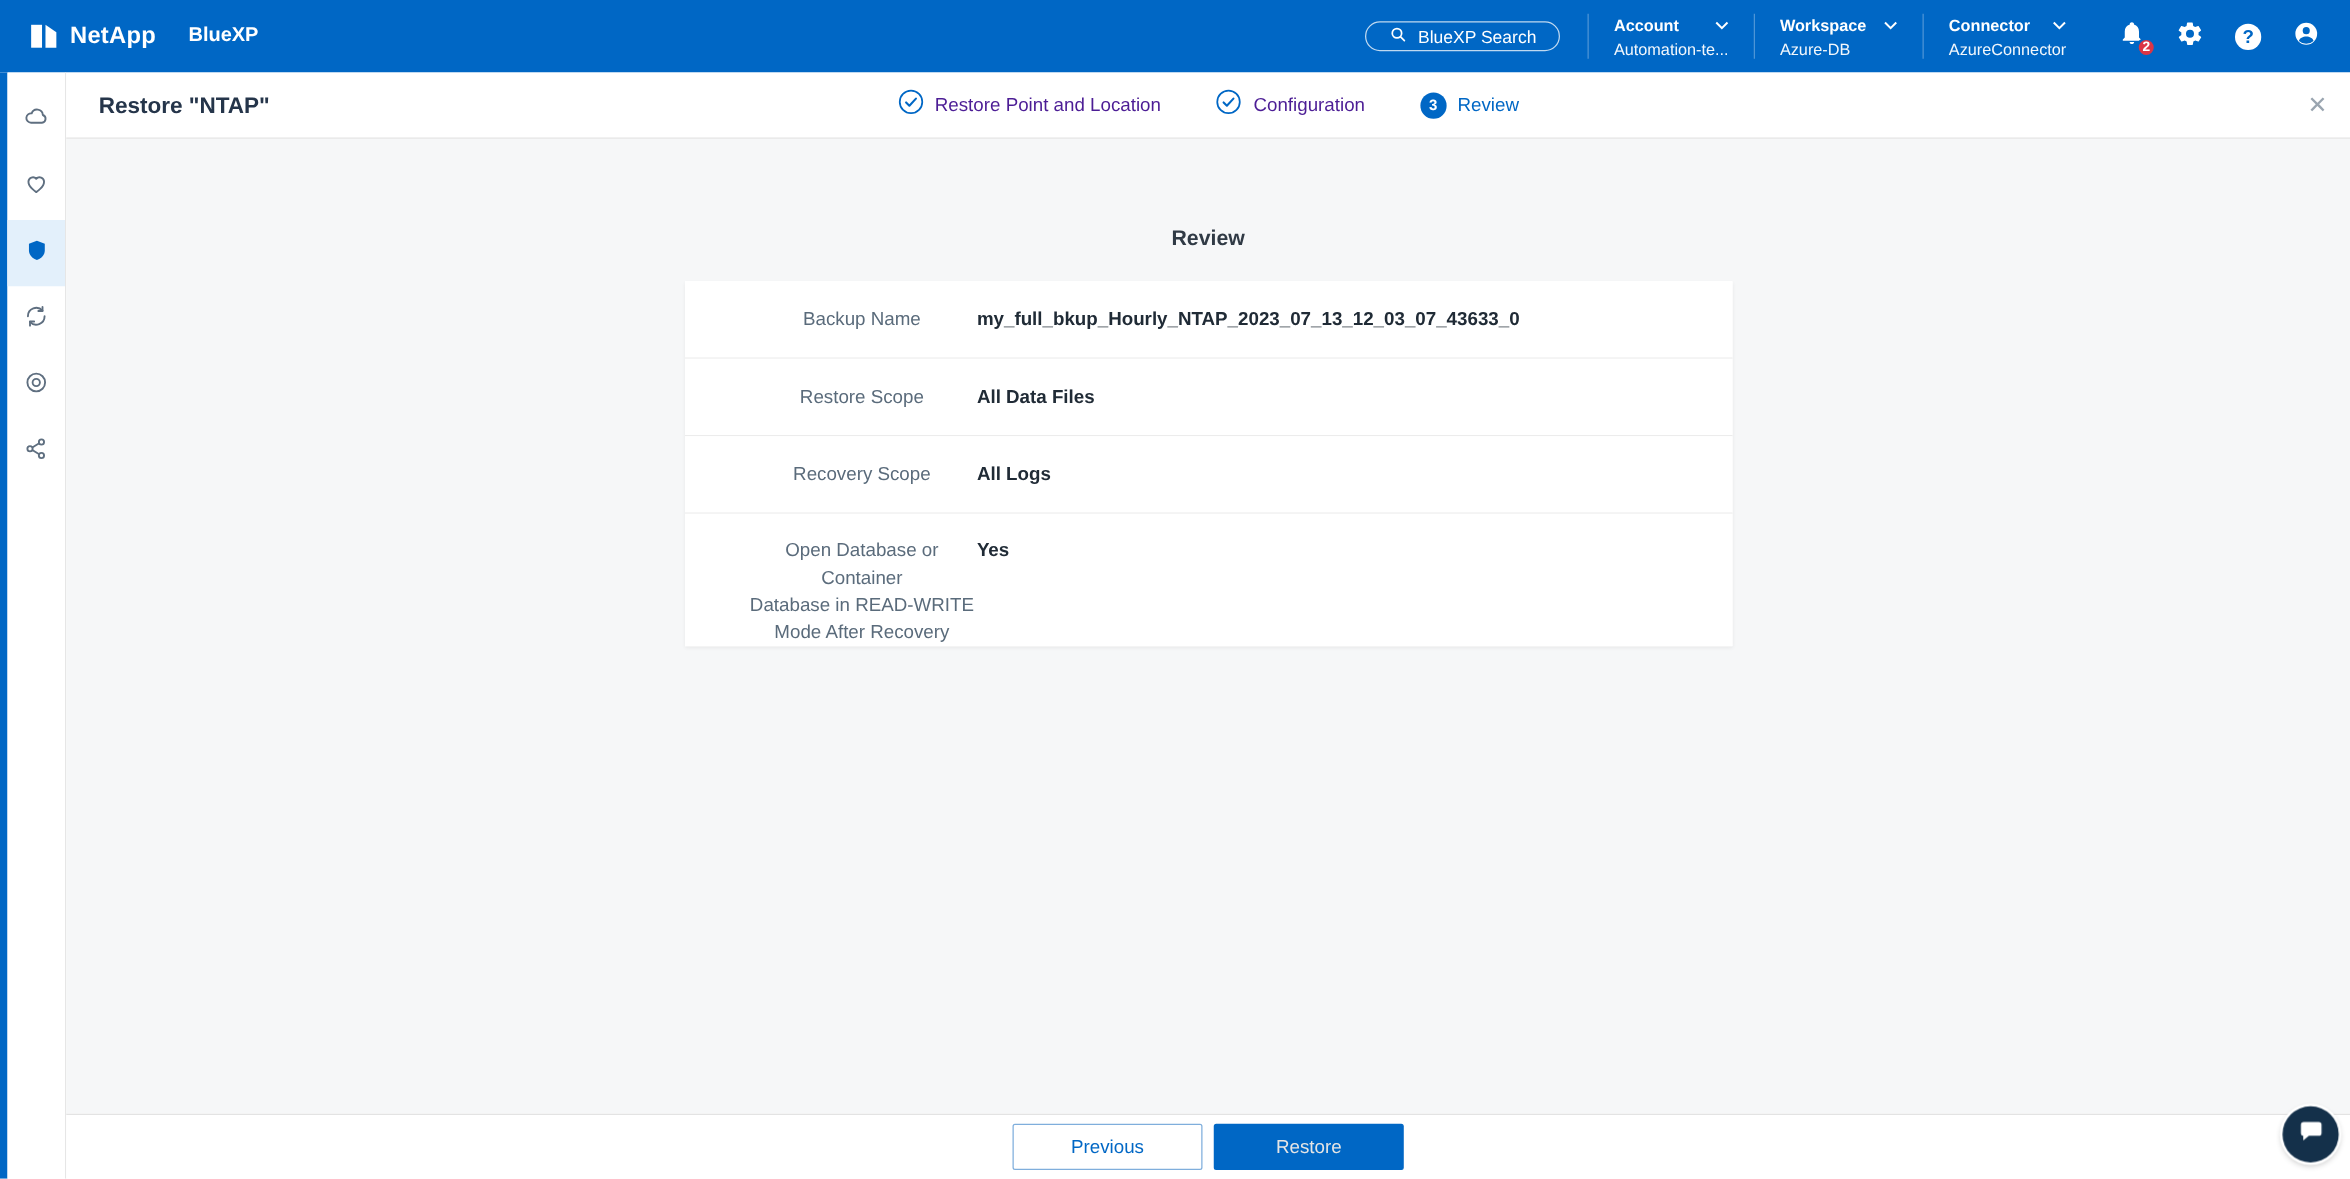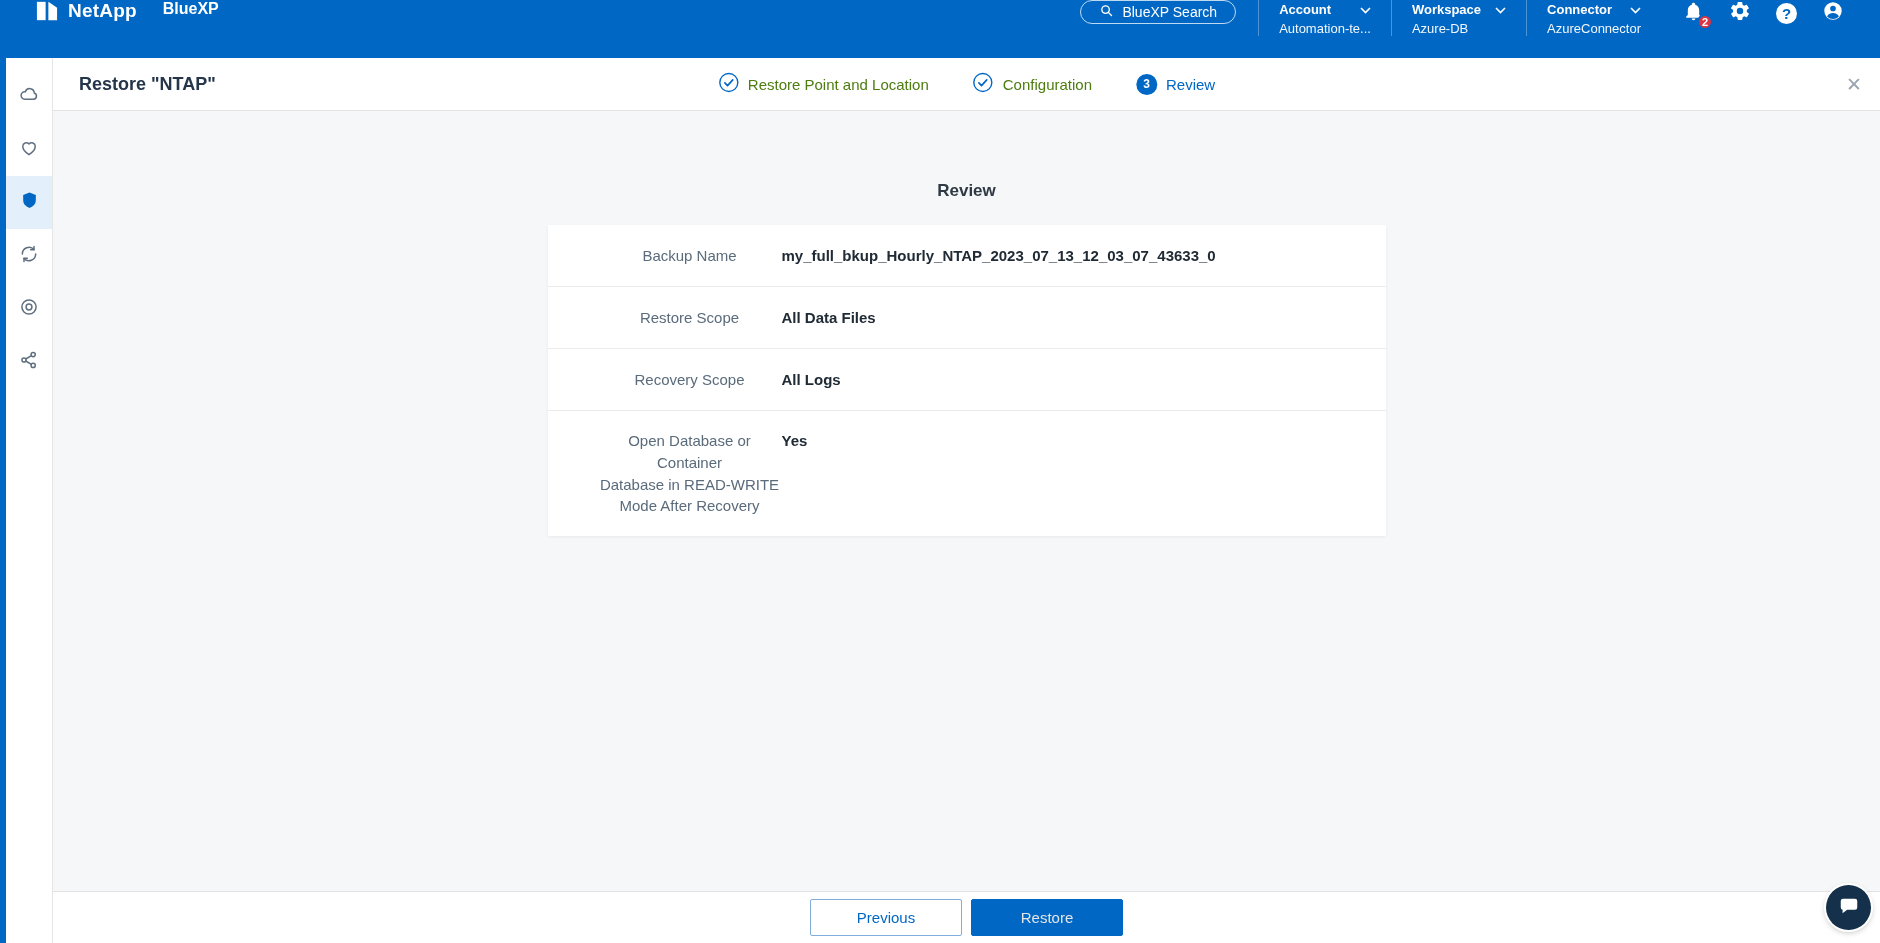--- a/index.html
+++ b/index.html
@@ -1,19 +1,19 @@
 <!DOCTYPE html>
 <html><head>
 <meta charset="utf-8">
 <style>
   * { margin:0; padding:0; box-sizing:border-box; }
   html,body { width:1880px; height:943px; overflow:hidden; font-family:"Liberation Sans", sans-serif; background:#fff; }
 
   
-  .topbar { height:58px; background:#0067C5; display:flex; align-items:flex-start; padding:0 36px; color:#fff; }
+  .topbar { height:58px; background:#0067C5; display:flex; align-items:center; padding:0 24px; color:#fff; }
   .brand-wrap { display:flex; align-items:center; gap:10px; }
   .brand-mark { display:flex; align-items:center; }
   .brand-name { font-size:19px; font-weight:700; letter-spacing:.2px; }
   .product-name { font-size:16px; font-weight:600; margin-left:26px; }
   .topbar-spacer { flex:1; }
 
   .search-pill { display:flex; align-items:center; gap:8px; border:1px solid rgba(255,255,255,.75); border-radius:18px; height:24px; padding:0 18px; cursor:pointer; margin-right:22px; }
   .search-pill span { font-size:14px; color:#fff; }
 
   .tb-divider { width:1px; height:36px; background:rgba(255,255,255,.3); }
@@ -35,34 +35,34 @@
   .side-item { height:53px; display:flex; align-items:center; justify-content:center; color:#5F6F80; cursor:pointer; }
   .side-item.active { background:#E3F0FB; color:#0067C5; }
 
   .content { flex:1; display:flex; flex-direction:column; min-width:0; }
 
   
   .wizard-header { height:53px; background:#fff; border-bottom:1px solid #E3E3E3; display:flex; align-items:center; position:relative; padding:0 18px 0 26px; }
   .wizard-title { font-size:18px; font-weight:600; color:#25354A; }
   .stepper { position:absolute; left:50%; transform:translateX(-50%); display:flex; align-items:center; gap:44px; }
   .step { display:flex; align-items:center; gap:9px; cursor:default; }
-  .step-label { font-size:15px; color:#4d7c0f; }
+  .step-label { font-size:15px; color:#4c1d95; }
   .step.active .step-label { color:#0067C5; }
   .step-num { width:21px; height:21px; border-radius:50%; background:#0067C5; color:#fff; font-size:12px; font-weight:700; display:flex; align-items:center; justify-content:center; }
   .wizard-close { margin-left:auto; color:#9AA5B0; font-size:19px; cursor:pointer; line-height:1; }
 
   
   .main { flex:1; background:#F6F7F8; overflow:hidden; padding-top:70px; }
   .review-heading { width:838px; margin:0 auto 24px auto; text-align:center; font-size:17px; font-weight:700; color:#303A45; }
   .review-table { width:838px; margin:0 auto; background:#fff; box-shadow:0 1px 3px rgba(0,0,0,.06); }
   .review-row { display:flex; align-items:center; min-height:62px; padding:0 28px 0 50px; border-bottom:1px solid #ECECEC; background:#fff;text-align:center; }
   .review-row:last-child { border-bottom:none; }
   .review-row .r-label { width:184px; flex:none; font-size:15px; color:#5A6B7B; line-height:1.45; white-space:pre-line; }
   .review-row .r-value { font-size:15px; font-weight:700; color:#202B36; line-height:1.45; }
-  .review-row.multiline { align-items:flex-start; padding-top:19px; padding-bottom:19px; min-height:104px; }
+  .review-row.multiline { align-items:flex-start; padding-top:19px; min-height:104px; }
 
   
   .footer { height:52px; background:#fff; border-top:1px solid #E3E3E3; display:flex; align-items:center; justify-content:center; gap:9px; }
   .btn { width:152px; height:37px; border-radius:2px; font-size:15px; font-family:"Liberation Sans", sans-serif; cursor:pointer; display:flex; align-items:center; justify-content:center; }
   .btn-secondary { background:#fff; border:1px solid #7FAEDC; color:#0067C5; }
   .btn-primary { background:#0067C5; border:1px solid #0067C5; color:#e5e5e5; }
 
   
   .chat-launcher { position:fixed; right:9px; bottom:13px; width:45px; height:45px; border-radius:50%; background:#14304A; display:flex; align-items:center; justify-content:center; cursor:pointer; box-shadow:0 0 0 2px #fff, 0 2px 6px rgba(0,0,0,.3); }
 </style>

